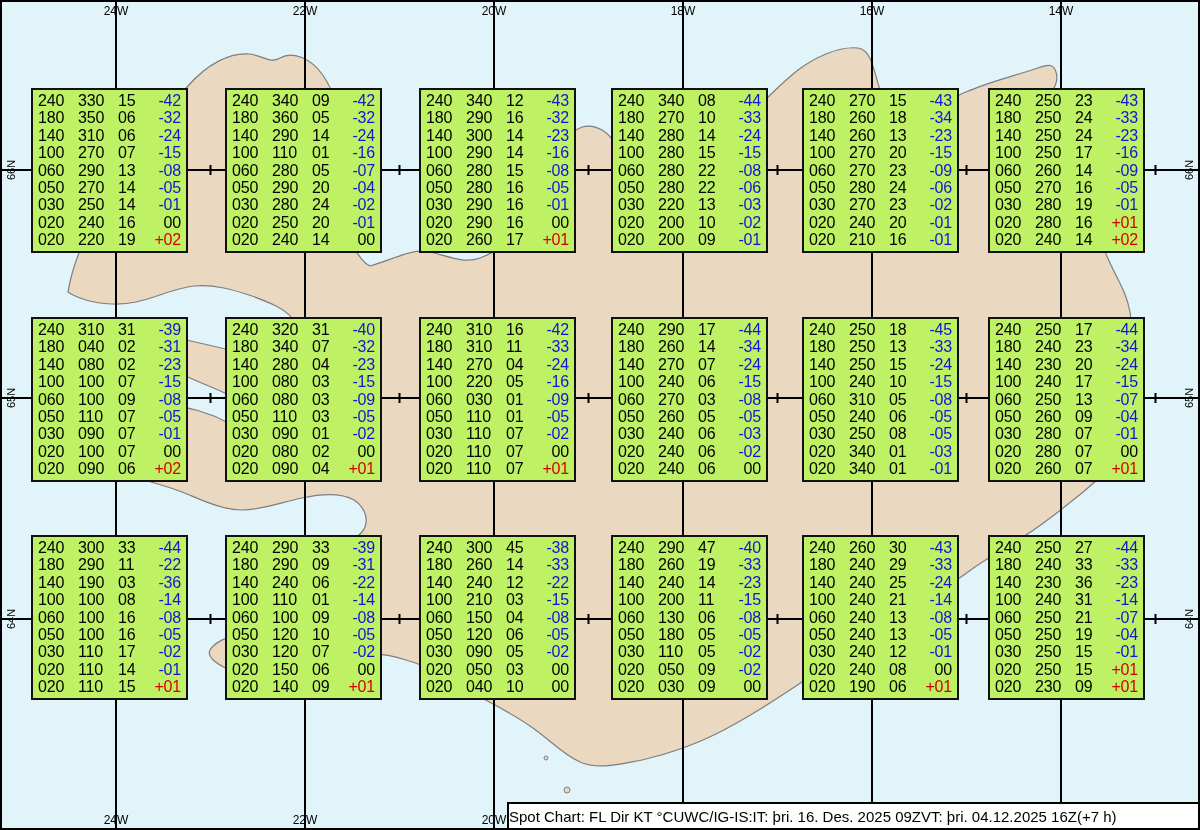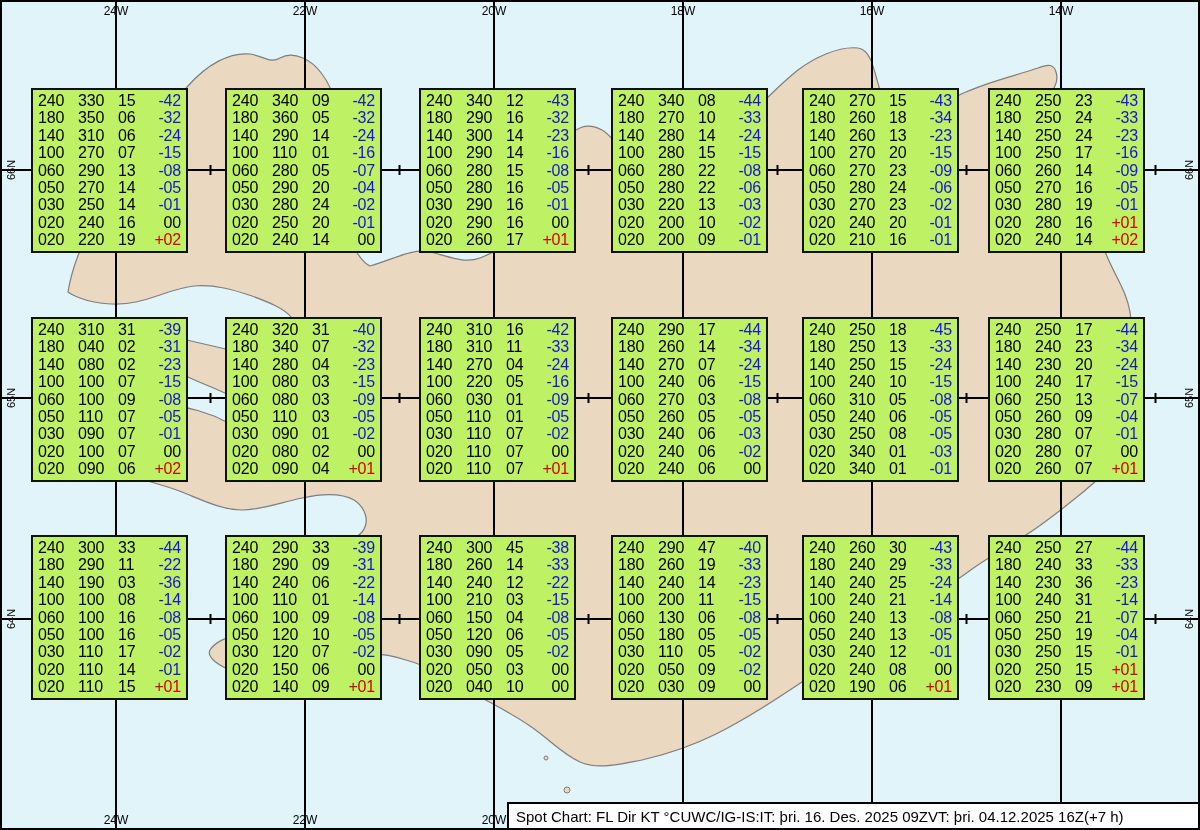--- a/index.html
+++ b/index.html
@@ -28,21 +28,21 @@
     letter-spacing:-0.2px;white-space:nowrap;color:#000;
   }
   .cell{text-align:left;}
   .cell.tmp{text-align:right;}
   .tmp.neg{color:#1414d4;}
   .tmp.pos{color:#d40000;}
   .footer{
     position:absolute;right:0;bottom:0;height:26px;width:691px;
     background:#fff;border-top:2px solid #000;border-left:2px solid #000;
     box-sizing:border-box;display:flex;align-items:center;
-    padding-left:7px;font-size:15px;white-space:nowrap;color:#000;text-align:center;
+    font-size:15px;white-space:nowrap;color:#000;text-align:center;
   }
   .footer .seg{font-weight:normal;}
   .footer .seg.bold{font-weight:normal;}
 </style>
 </head>
 <body>
 
 <div class="stage">
 
   <svg class="layer" viewBox="0 0 1196 826" aria-hidden="true">

